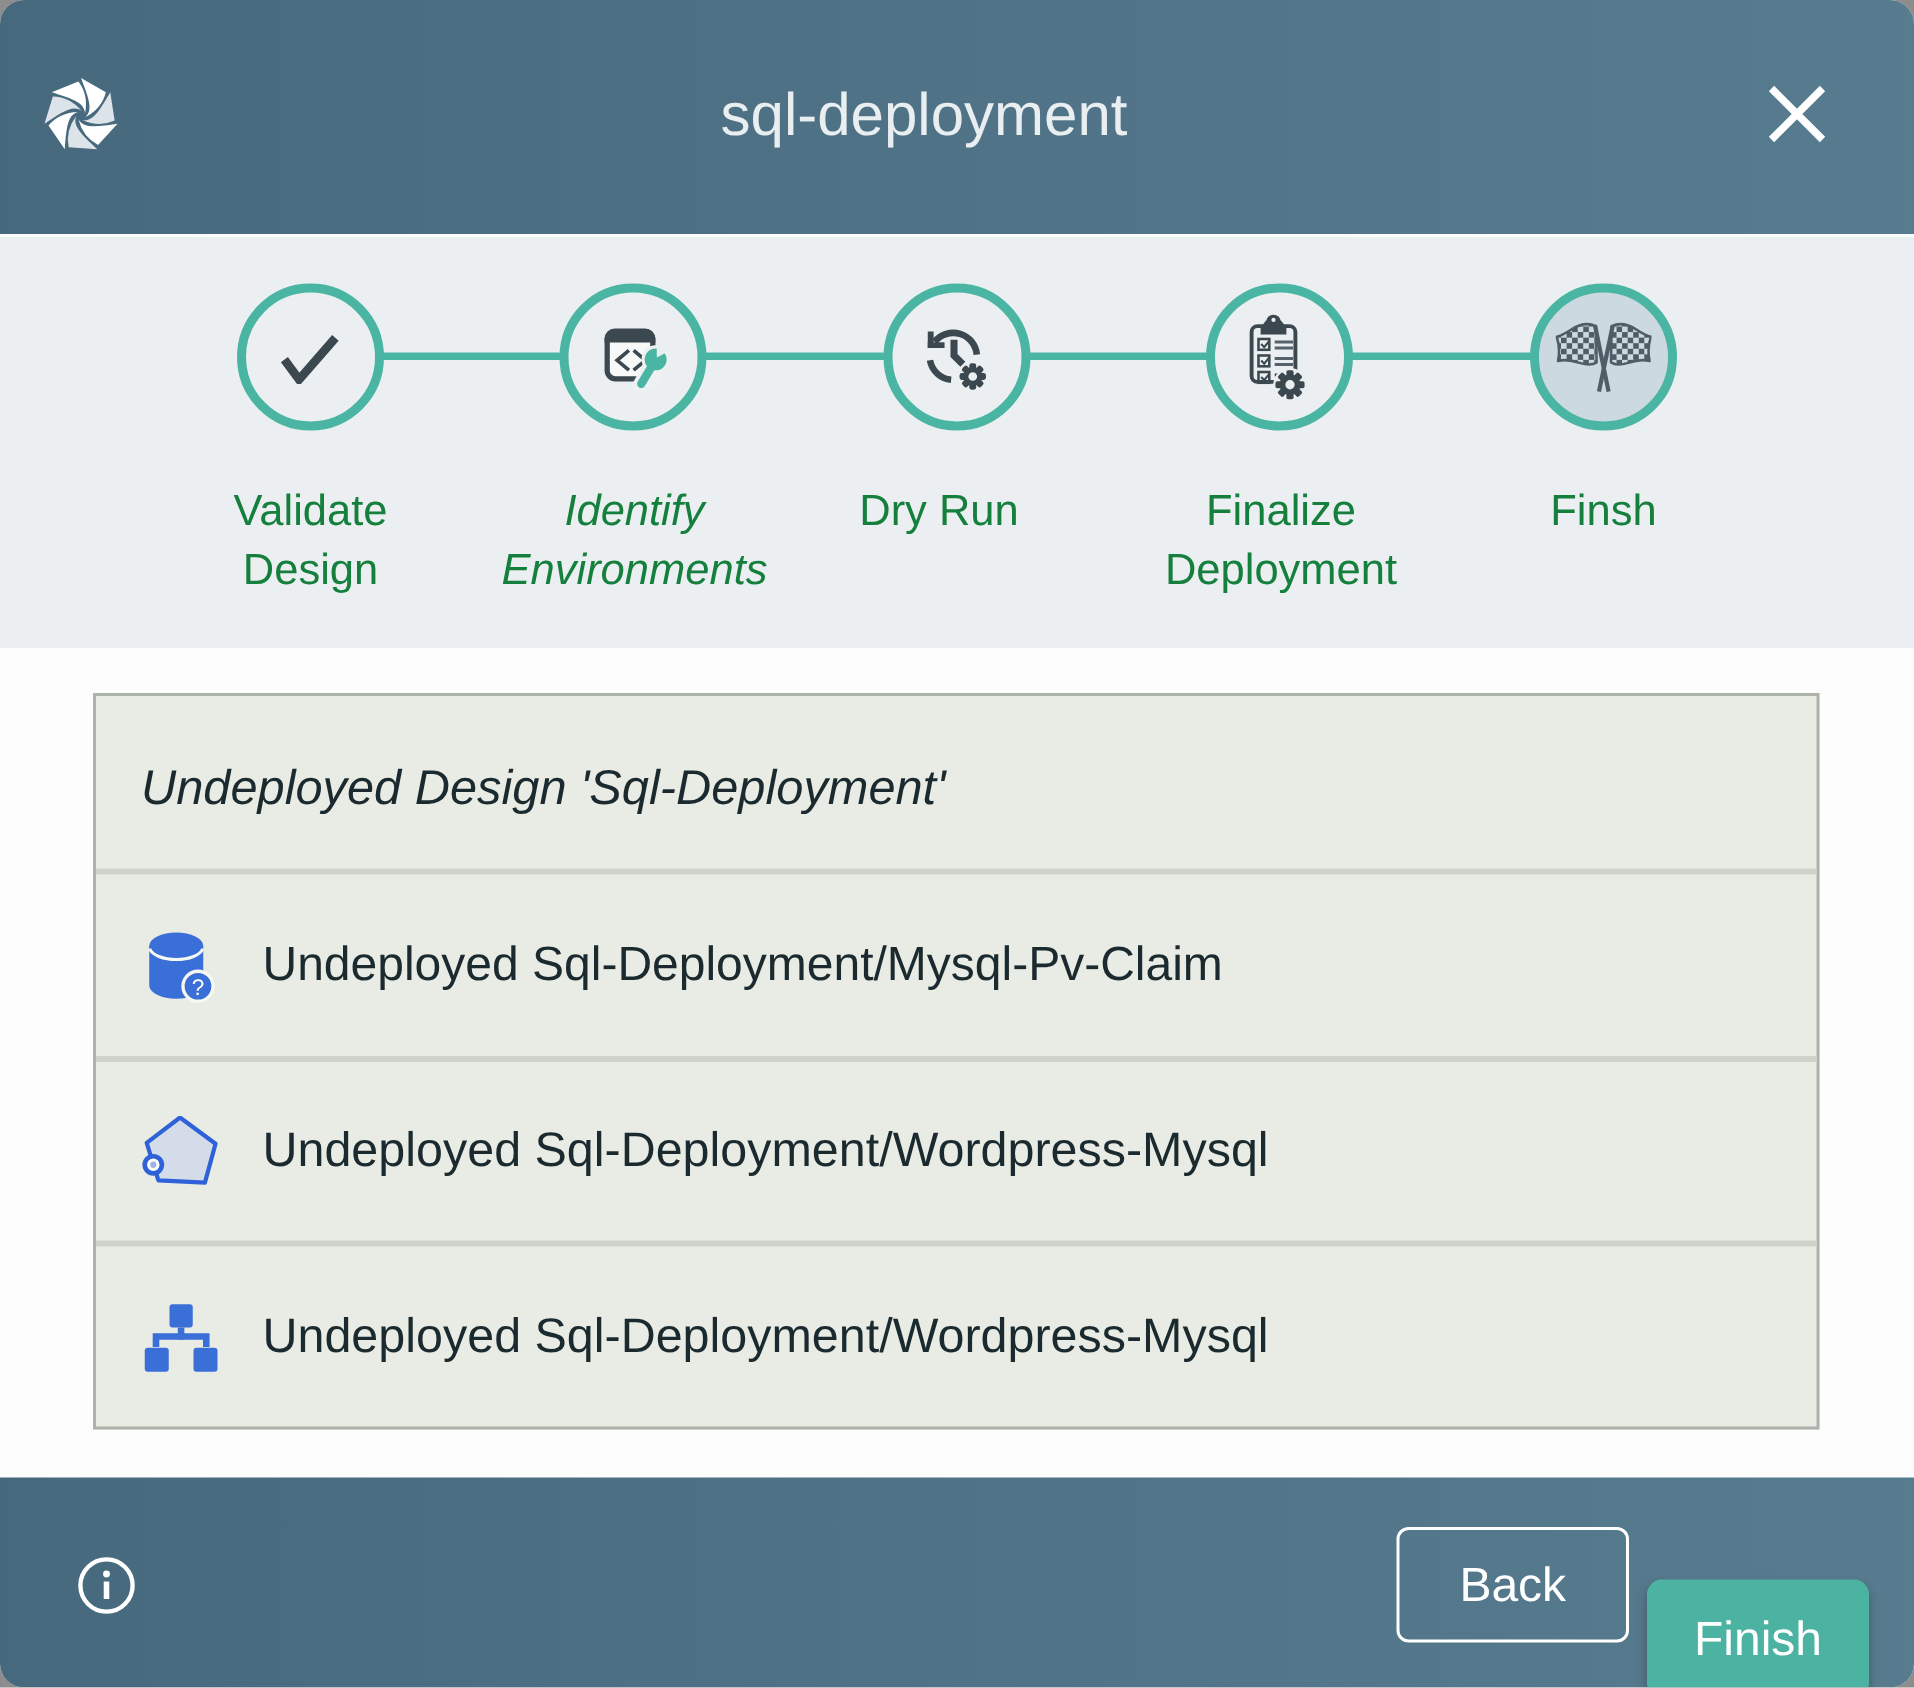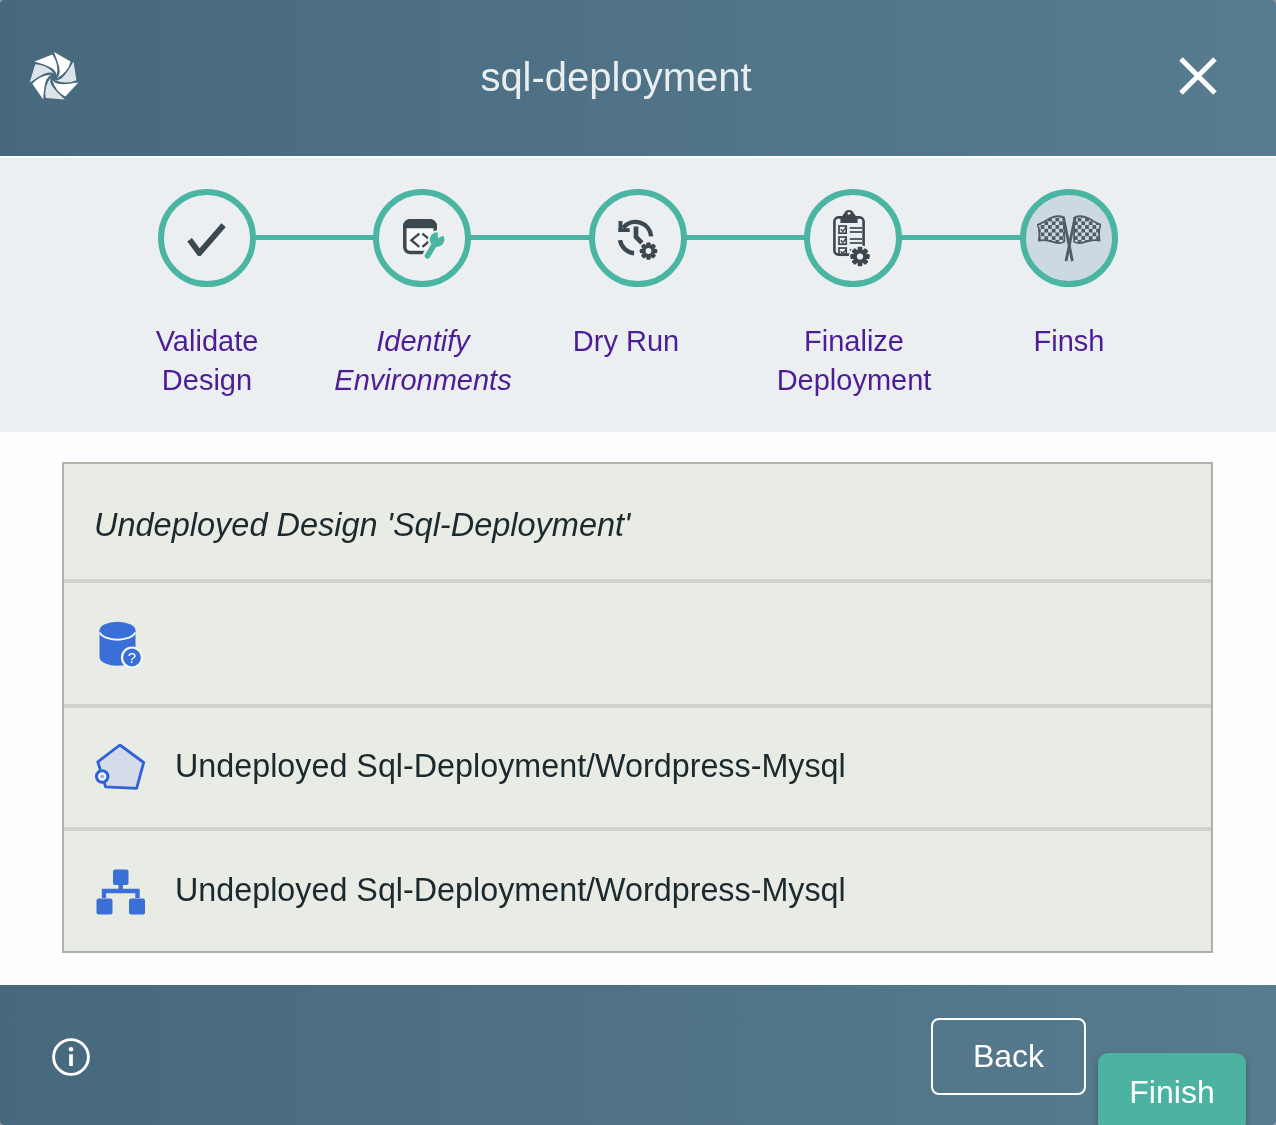--- a/index.html
+++ b/index.html
@@ -1,26 +1,26 @@
 <!DOCTYPE html>
 <html><head>
 <meta charset="utf-8">
 <style>
   html,body{margin:0;padding:0;}
   body{width:1276px;height:1125px;background:#8d8d8d;font-family:"Liberation Sans",sans-serif;overflow:hidden;position:relative;}
-  .modal{position:absolute;left:0;top:0;width:1276px;height:1125px;border-radius:4px;overflow:hidden;background:#fdfdfd;}
+  .modal{position:absolute;left:0;top:0;width:1276px;height:1125px;border-radius:16px;overflow:hidden;background:#fdfdfd;}
   .abs{position:absolute;}
   .hdr{left:0;top:0;width:1276px;height:156px;background:linear-gradient(90deg,#47697e 0%,#587c8f 100%);}
   .hdrline{left:0;top:156px;width:1276px;height:2px;background:#fbfcfc;}
   .stepsec{left:0;top:158px;width:1276px;height:274px;background:#eceff1;}
   .hdr-title{left:316px;top:55px;width:600px;text-align:center;font-size:40px;color:#e9eef0;}
   .circ{width:86px;height:86px;border:6px solid #4bb5a3;border-radius:50%;background:#eceff1;top:189px;display:flex;align-items:center;justify-content:center;}
   .circ.active{background:#cdd9e0;}
   .conn{top:235px;height:4.5px;background:#4bb5a3;}
-  .slabel{top:322px;width:300px;text-align:center;font-size:29px;line-height:39px;color:#4c1d95;}
+  .slabel{top:322px;width:300px;text-align:center;font-size:29px;line-height:39px;color:#15803d;}
   .box{left:62px;top:462px;width:1147px;border:2px solid #aeb3aa;background:#e9ece4;}
   .row{position:relative;box-sizing:border-box;}
   .row + .row{border-top:4px solid #cfd3cc;}
   .rowtext{position:absolute;color:#1b2a2e;white-space:nowrap;}
   .footer{left:0;top:985px;width:1276px;height:140px;background:linear-gradient(90deg,#47697e 0%,#587c8f 100%);}
   .btn-back{left:931px;top:1018px;width:155px;height:77px;box-sizing:border-box;border:2px solid #fff;border-radius:8px;color:#fff;font-size:32px;display:flex;align-items:center;justify-content:center;}
   .btn-finish{left:1098px;top:1053px;width:148px;height:79px;border-radius:10px;background:#4cb3a2;color:#fff;font-size:32px;display:flex;align-items:center;justify-content:center;box-shadow:0 4px 7px rgba(0,0,0,0.28);}
 </style>
 </head>
 <body>
@@ -142,20 +142,21 @@
       <div class="rowtext" style="left:30px;top:43px;font-size:32.5px;">Undeployed Design 'Sql-Deployment'</div>
     </div>
     <div class="row" style="height:125px;">
       <svg class="abs" style="left:34px;top:37px;" width="46" height="50" viewBox="0 0 46 50">
         <path d="M1.5 10.5 v26.5 a18 8.8 0 0 0 36 0 v-26.5 Z" fill="#3a6fd8"></path>
         <ellipse cx="19.5" cy="10.5" rx="18" ry="8.8" fill="#3a6fd8"></ellipse>
         <path d="M1.8 12.5 a18 8.8 0 0 0 35.4 0" stroke="#f6f8f3" stroke-width="2" fill="none"></path>
         <circle cx="34" cy="37.5" r="10" fill="#3a6fd8" stroke="#f6f8f3" stroke-width="2.2"></circle>
         <text x="34" y="43" font-size="15" fill="#fff" text-anchor="middle" font-family="Liberation Sans">?</text>
       </svg>
+      <div class="rowtext" style="left:111px;top:41px;font-size:32px;">Undeployed Sql-Deployment/Mysql-Pv-Claim</div>
     </div>
     <div class="row" style="height:123px;">
       <svg class="abs" style="left:29px;top:36px;" width="54" height="50" viewBox="0 0 54 50">
         <polygon points="27,1 50.7,18.5 43.6,44.4 12.6,42.9 4.8,17.9" fill="#d4dce9" stroke="#2f62d8" stroke-width="2.8" stroke-linejoin="round"></polygon>
         <circle cx="9.2" cy="32.5" r="5.7" fill="#fff" stroke="#2f62d8" stroke-width="3.1"></circle>
         <circle cx="9.2" cy="32.5" r="2.1" fill="#9db4e8"></circle>
       </svg>
       <div class="rowtext" style="left:111px;top:40px;font-size:32.3px;">Undeployed Sql-Deployment/Wordpress-Mysql</div>
     </div>
     <div class="row" style="height:124px;">

